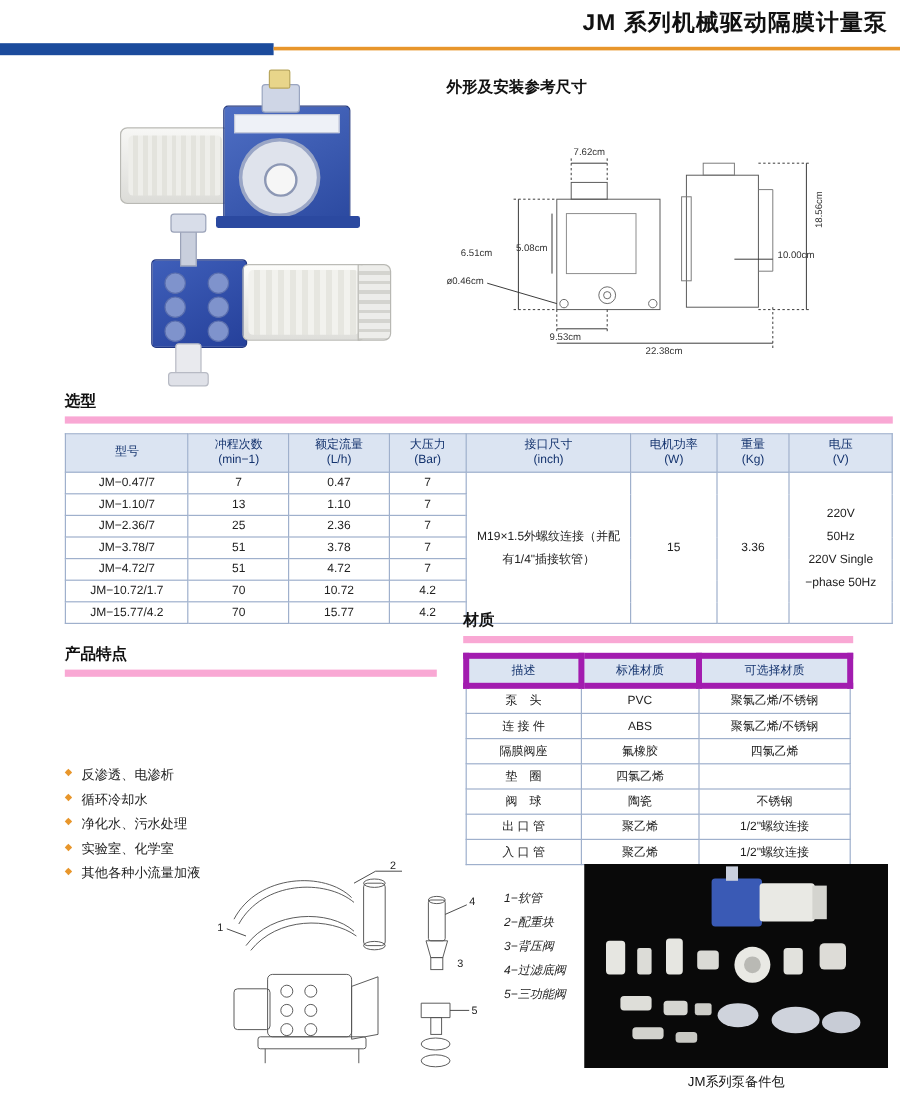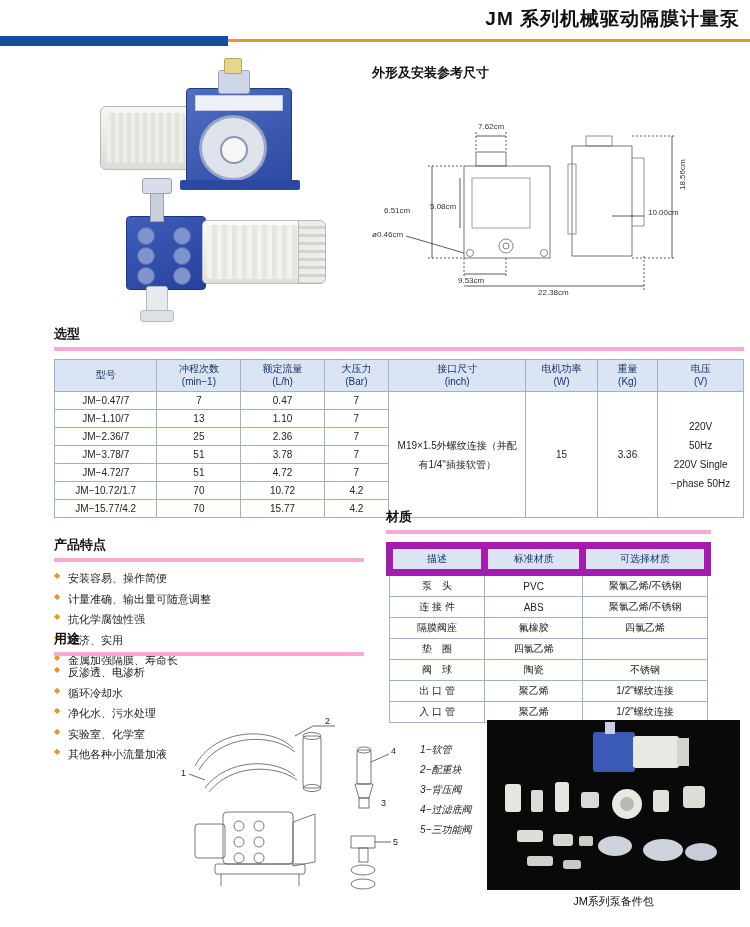--- a/index.html
+++ b/index.html
@@ -54,36 +54,36 @@
   .p2-stem{position:absolute;left:60px;top:0px;width:12px;height:30px;background:#c9cfdd;border:1px solid #9aa2b8;}
   .p2-cap{position:absolute;left:52px;top:-12px;width:28px;height:14px;background:#d8dde9;border:1px solid #9aa2b8;border-radius:3px;}
   .p2-bottom{position:absolute;left:56px;top:96px;width:20px;height:26px;background:#e9eaee;border:1px solid #b7bac4;border-radius:3px;}
   .p2-bottom2{position:absolute;left:50px;top:120px;width:32px;height:10px;background:#dfe1e8;border:1px solid #b7bac4;border-radius:3px;}
 
   
   .sec-title{
     font-size:13px;font-weight:bold;color:#111;
   }
   .sec-underline{
-    border-bottom:4px solid #f9a8d4;
+    border-bottom:6px solid #f9a8d4;
   }
 
   
   table{border-collapse:collapse;}
   .spec-table{width:690px;font-size:10px;}
   .spec-table th{
     background:#dbe4f2;border:1px solid #9fb0cc;
     font-weight:normal;color:#14336e;padding:3px 2px;line-height:1.25;
   }
   .spec-table td{
     border:1px solid #9fb0cc;text-align:center;padding:3px 2px;color:#222;
   }
   .mat-table{width:325px;font-size:10px;}
   .mat-table th{
-    background:#dbe4f2;border:7px solid #a21caf;font-weight:normal;color:#14336e;padding:3px 14px;
+    background:#dbe4f2;border:5px solid #a21caf;font-weight:normal;color:#14336e;padding:3px 14px;
   }
   .mat-table td{border:1px solid #9fb0cc;text-align:center;padding:3px 14px;color:#222;}
 
   
   ul.blist{list-style:none;margin:6px 0 0 0;padding:0;font-size:11px;color:#222;}
   ul.blist li{padding:2px 0 2px 14px;position:relative;line-height:1.5;}
   ul.blist li:before{
     content:"◆";position:absolute;left:0;top:2px;color:#e8962b;font-size:8px;
   }
 
@@ -289,31 +289,23 @@
         <td>70</td>
         <td>15.77</td>
         <td>4.2</td>
       </tr>
     </tbody>
   </table>
 </div>
 
 <div style="position:absolute;left:54px;top:508px;width:320px;margin-top:28px;">
   <div class="sec-title sec-underline" style="padding-bottom:4px;width:310px;">产品特点</div>
-  <ul class="blist">
-    <li>安装容易、操作简便</li>
-    <li>计量准确、输出量可随意调整</li>
-    <li>抗化学腐蚀性强</li>
-    <li>经济、实用</li>
-    <li>金属加强隔膜、寿命长</li>
-  </ul>
 </div>
 
 <div style="position:absolute;left:54px;top:630px;width:320px;">
-  <div class="sec-title sec-underline" style="padding-bottom:4px;width:310px;">用途</div>
   <ul class="blist">
     <li>反渗透、电渗析</li>
     <li>循环冷却水</li>
     <li>净化水、污水处理</li>
     <li>实验室、化学室</li>
     <li>其他各种小流量加液</li>
   </ul>
 </div>
 
 <div style="position:absolute;left:386px;top:508px;width:330px;">

